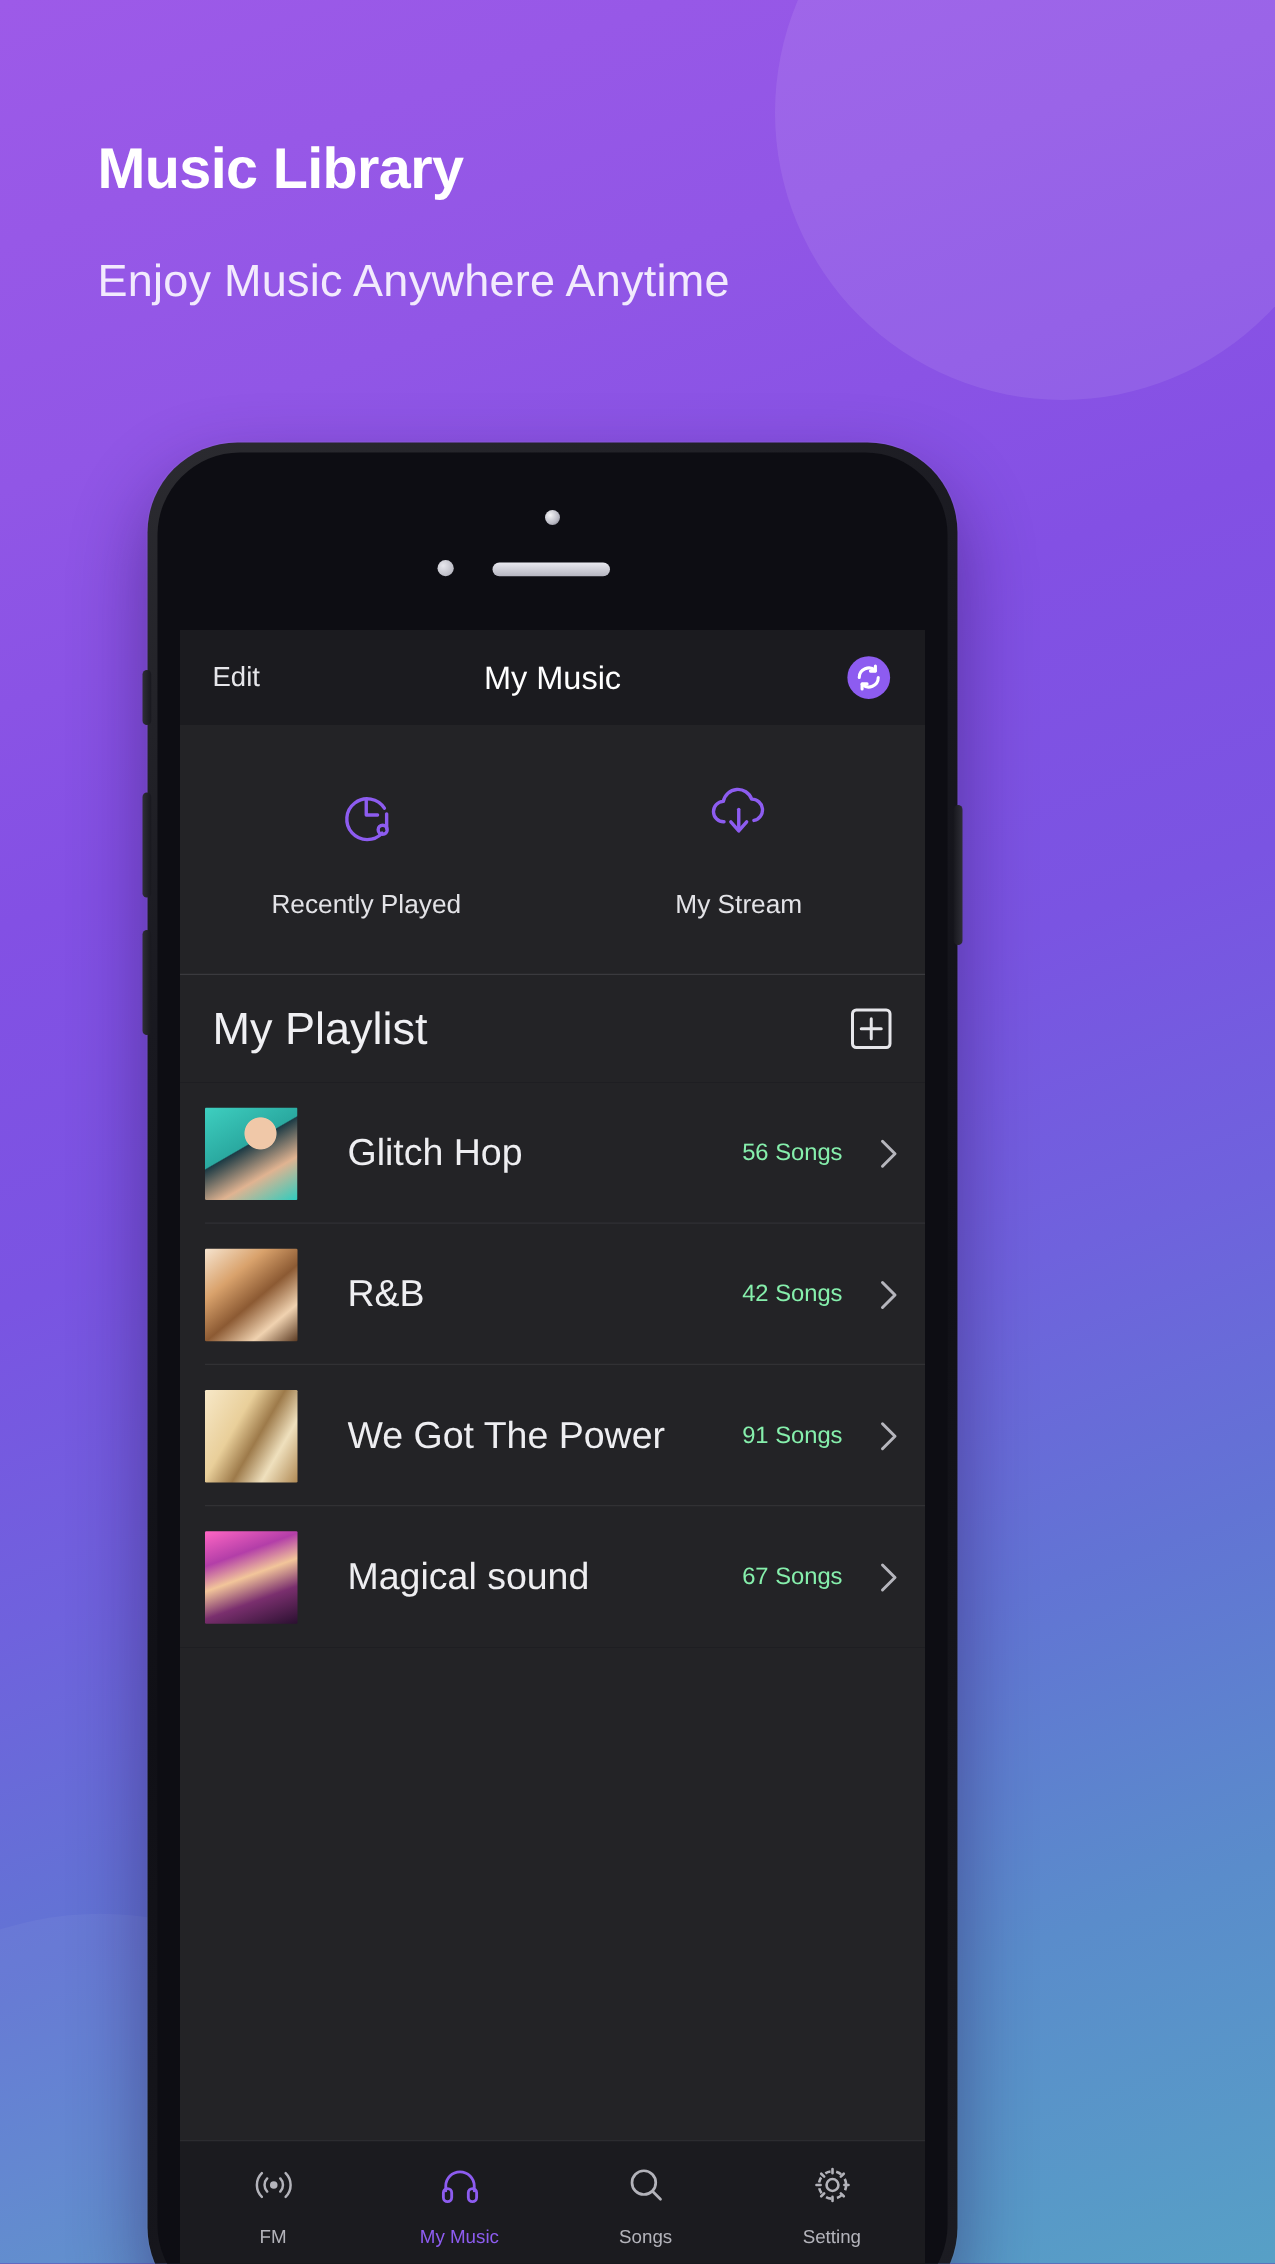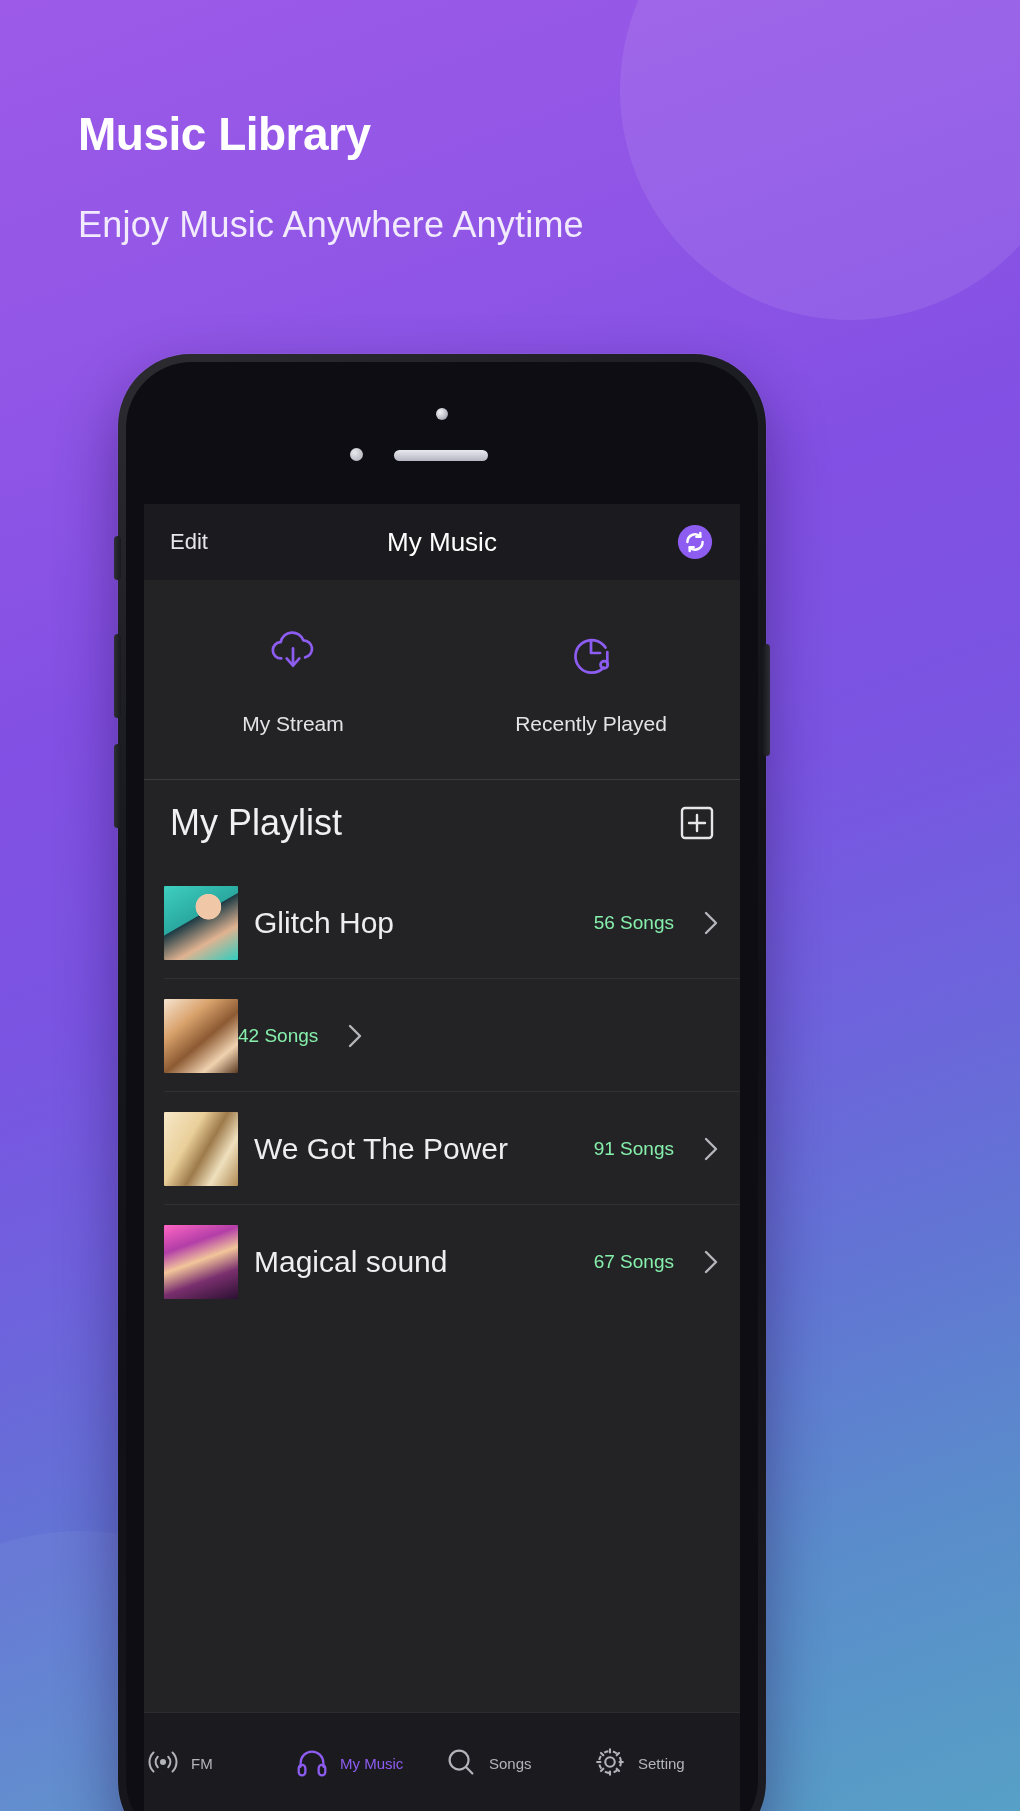--- a/index.html
+++ b/index.html
@@ -182,21 +182,21 @@
     height:1px; background:#313134;
   }
   .row:last-child::after { display:none; }
   .thumb {
     width:74px; height:74px;
     flex:0 0 auto;
     background-size:cover;
     border-radius:1px;
   }
   .row-name {
-    margin-left:16px;
+    margin-left:40px;
     font-size:30px;
     color:#eeeef1;
     flex:1 1 auto;
     white-space:nowrap;
     overflow:hidden;
   }
   .row-count {
     font-size:19px;
     color:#86efac;
     margin-right:30px;
@@ -209,21 +209,21 @@
   #tabbar {
     flex:0 0 auto;
     height:102px;
     background:#1b1b1f;
     border-top:1px solid #2c2c30;
     display:flex;
     align-items:center;
   }
   .tab {
     flex:1;
-    display:flex; flex-direction:row;
+    display:flex; flex-direction:column;
     align-items:center; gap:9px;
   }
   .tab-label { font-size:15px; color:#b3b3ba; }
   .tab.active .tab-label { color:#8d5cf0; }
 
   
   .art0 { background:
       radial-gradient(circle at 60% 28%, #f0c8a8 0 18%, transparent 19%),
       linear-gradient(150deg,#3ecfc0 0%,#2aa9a0 42%,#1d3b45 43%,#e0b391 70%,#2ecdbf 100%); }
   .art1 { background:
@@ -276,38 +276,38 @@
           <path d="M25.6 10.4v4.2h-4.2M14.4 29.6v-4.2h4.2" stroke="#ffffff" stroke-width="2.6" fill="none" stroke-linecap="round" stroke-linejoin="round"></path>
         </svg>
       </span>
     </div>
 
     <div id="quick">
 
       <div class="quick-item">
         <span>
           <svg viewBox="0 0 64 64" width="58" height="58">
-            <path d="M19 38a9 9 0 0 1-.6-18 13 13 0 0 1 25 -2 9.5 9.5 0 0 1 2 18.8" stroke="#8d5cf0" stroke-width="3" fill="none" stroke-linecap="round" stroke-linejoin="round"></path>
-            <path d="M32 27v18" stroke="#8d5cf0" stroke-width="3" fill="none" stroke-linecap="round"></path>
-            <path d="M25 38l7 8 7-8" stroke="#8d5cf0" stroke-width="3" fill="none" stroke-linecap="round" stroke-linejoin="round"></path>
-          </svg>
-        </span>
-        <span class="quick-label">My Stream</span>
-      </div>
-
-      <div class="quick-item">
-        <span>
-          <svg viewBox="0 0 64 64" width="58" height="58">
             <path d="M48 26a18 18 0 1 0 -2 22" stroke="#8d5cf0" stroke-width="3" fill="none" stroke-linecap="round"></path>
             <path d="M32 19v13h10" stroke="#8d5cf0" stroke-width="3" fill="none" stroke-linecap="round" stroke-linejoin="round"></path>
             <path d="M50 31v13" stroke="#8d5cf0" stroke-width="3" fill="none" stroke-linecap="round"></path>
             <circle cx="46.5" cy="45" r="4" stroke="#8d5cf0" stroke-width="3" fill="none"></circle>
           </svg>
         </span>
         <span class="quick-label">Recently Played</span>
+      </div>
+
+      <div class="quick-item">
+        <span>
+          <svg viewBox="0 0 64 64" width="58" height="58">
+            <path d="M19 38a9 9 0 0 1-.6-18 13 13 0 0 1 25 -2 9.5 9.5 0 0 1 2 18.8" stroke="#8d5cf0" stroke-width="3" fill="none" stroke-linecap="round" stroke-linejoin="round"></path>
+            <path d="M32 27v18" stroke="#8d5cf0" stroke-width="3" fill="none" stroke-linecap="round"></path>
+            <path d="M25 38l7 8 7-8" stroke="#8d5cf0" stroke-width="3" fill="none" stroke-linecap="round" stroke-linejoin="round"></path>
+          </svg>
+        </span>
+        <span class="quick-label">My Stream</span>
       </div>
 
     </div>
 
     <div id="playlist-head">
       <span id="playlist-title">My Playlist</span>
       <span id="playlist-add">
         <svg viewBox="0 0 34 34" width="34" height="34">
           <rect x="2" y="2" width="30" height="30" rx="3" stroke="#e6e6ea" stroke-width="2.4" fill="none"></rect>
           <path d="M17 9v16M9 17h16" stroke="#e6e6ea" stroke-width="2.4" stroke-linecap="round"></path>
@@ -324,20 +324,21 @@
         <span class="chev">
           <svg viewBox="0 0 14 24" width="14" height="24">
               <path d="M2 2l10 10L2 22" stroke="#b5b5bc" stroke-width="2.4" fill="none" stroke-linecap="round" stroke-linejoin="round"></path>
             </svg>
         </span>
       </div>
 
 
       <div class="row">
         <span class="thumb art2"></span>
+        <span class="row-name">R&amp;B</span>
         <span class="row-count">42 Songs</span>
         <span class="chev">
           <svg viewBox="0 0 14 24" width="14" height="24">
               <path d="M2 2l10 10L2 22" stroke="#b5b5bc" stroke-width="2.4" fill="none" stroke-linecap="round" stroke-linejoin="round"></path>
             </svg>
         </span>
       </div>
 
       <div class="row">
         <span class="thumb art3"></span>

